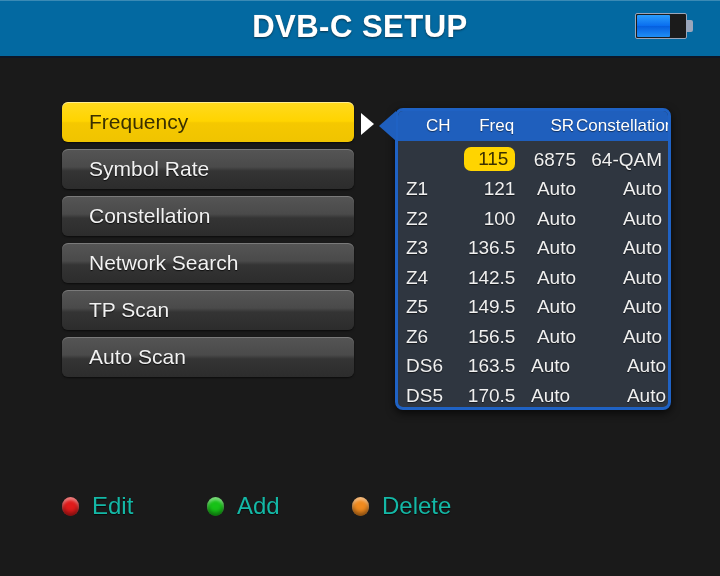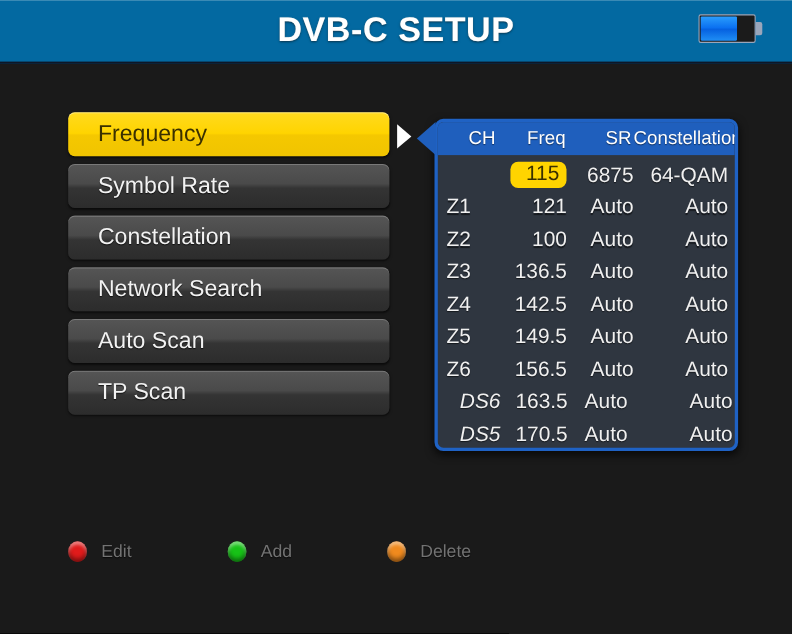--- a/index.html
+++ b/index.html
@@ -158,21 +158,21 @@
   .c-ch   { width: 54px; text-align: left;  padding-left: 8px; box-sizing: border-box; }
   .c-freq { width: 66px; text-align: right; box-sizing: border-box; }
   .c-sr   { width: 64px; text-align: right; padding-right: 2px; box-sizing: border-box; }
   .c-con  { width: 92px; text-align: right; padding-right: 6px; box-sizing: border-box; }
 
   #tp-header .c-ch   { text-align: right;  padding-left: 10px; }
   #tp-header .c-freq { text-align: right; }
   #tp-header .c-sr   { text-align: right; }
   #tp-header .c-con  { text-align: right; padding-right: 6px; }
 
-  .row.indented .c-ch { padding-left: 20px; font-style: italic; }
+  .row.indented .c-ch { padding-left: 8px; }
   .row.indented .c-sr { padding-right: 8px; }
   .row.indented .c-con { padding-right: 2px; }
 
   .freq-hl {
     display: inline-block;
     background: #ffd400;
     color: #3a3000;
     border-radius: 7px;
     padding: 1px 7px 2px 14px;
     text-shadow: none;
@@ -193,22 +193,22 @@
     align-items: center;
     width: 145px;
   }
   .dot {
     width: 17px; height: 19px;
     border-radius: 50%;
     margin-right: 13px;
     box-shadow: inset 0 -3px 4px rgba(0,0,0,0.45), inset 0 3px 3px rgba(255,255,255,0.45);
   }
   .legend-item .text {
-    color: #737373;
-    font-size: 16px;
+    color: #14b8a6;
+    font-size: 24px;
     text-shadow: 0 1px 1px rgba(0,0,0,0.7);
   }
 
   
   #statusbar {
     position: absolute;
     left: 0; bottom: 0;
     width: 720px; height: 40px;
     background: linear-gradient(to bottom, #5b6274 0%, #565d6f 50%, #4e5565 100%);
     border-top: 2px solid #10141c;
@@ -252,24 +252,24 @@
       <div class="menu-item">
         <span class="label">Symbol Rate</span>
       </div>
       <div class="menu-item">
         <span class="label">Constellation</span>
       </div>
       <div class="menu-item">
         <span class="label">Network Search</span>
       </div>
       <div class="menu-item">
+        <span class="label">TP Scan</span>
+      </div>
+      <div class="menu-item">
         <span class="label">Auto Scan</span>
-      </div>
-      <div class="menu-item">
-        <span class="label">TP Scan</span>
       </div>
     </div>
   <div id="menu-arrow"></div>
 
   <div id="tp-notch"></div>
   <div id="tp-panel">
     <div id="tp-header">
       <div class="c-ch">CH</div>
       <div class="c-freq">Freq</div>
       <div class="c-sr">SR</div>

